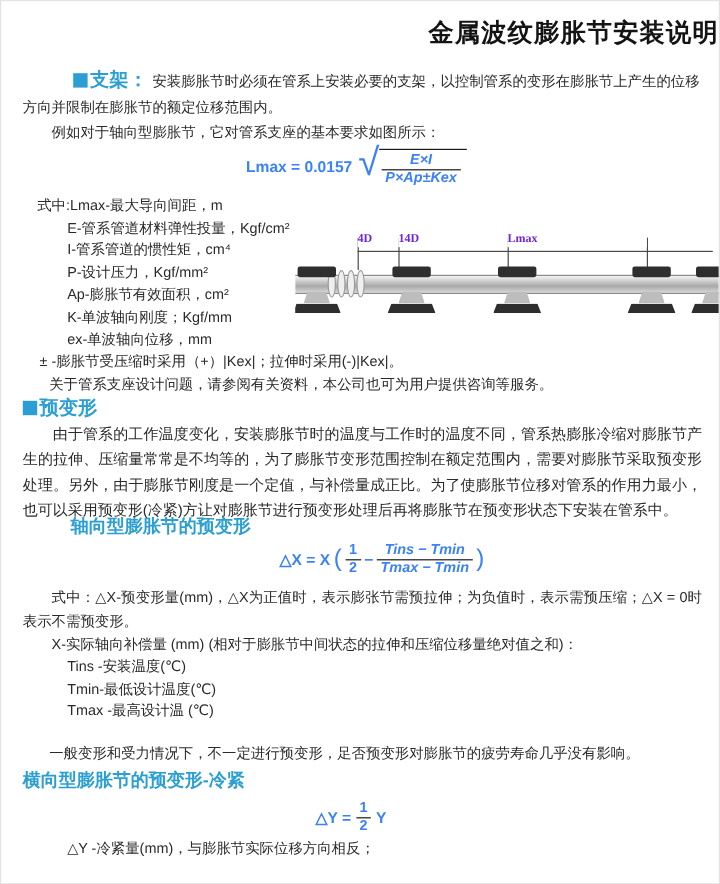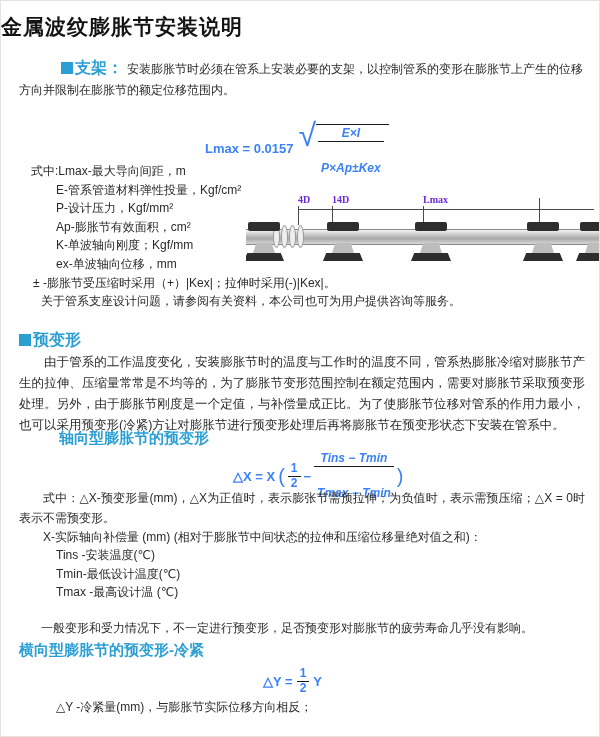--- a/index.html
+++ b/index.html
@@ -1,39 +1,39 @@
 <!DOCTYPE html>
 <html><head>
 <meta charset="utf-8">
 <style>
   html,body{margin:0;padding:0;background:#fff;}
   #page{position:relative;width:598px;height:735px;background:#fff;border:1px solid #e3e3e3;
         font-family:"Liberation Sans","DejaVu Sans",sans-serif;color:#2a2a2a;overflow:hidden;}
   .abs{position:absolute;}
   
-  .title{top:12px;left:0;width:100%;text-align:left;font-size:21px;font-weight:bold;color:#141414;letter-spacing:1px;font-family:Liberation Mono, monospace;}
+  .title{top:12px;left:0;width:100%;text-align:right;font-size:21px;font-weight:bold;color:#141414;letter-spacing:1px;font-family:Liberation Mono, monospace;}
   
   .sq{display:inline-block;width:12px;height:12px;background:var(--accent);margin-right:2px;vertical-align:-1px;}
   .sec-head{font-size:16px;font-weight:bold;color:var(--accent);margin-right:4px;}
   
   .para{font-size:12px;line-height:21px;text-align:justify;color:#2a2a2a;}
   .p-support{top:56px;left:18px;right:16px;text-indent:42px;}
   .p-support .sec-head{text-indent:0;}
   .p-example{top:99px;left:18px;right:16px;text-indent:24px;}
   
   .formula{font-family:Liberation Sans, sans-serif;font-weight:bold;font-size:13px;color:#3b82f6;white-space:nowrap;}
   .f-lmax{top:121px;left:204px;display:flex;align-items:center;}
   .f-lmax .lhs{margin-right:5px;}
   .sqrt-wrap{display:inline-flex;align-items:flex-start;}
   .sqrt-sign{font-size:32px;line-height:1;font-weight:400;transform:translateY(-3px);}
   .radicand{border-top:1.5px solid #1a1a1a;padding:2px 5px 0 2px;margin-top:2px;display:inline-block;}
   .frac{display:inline-flex;flex-direction:column;text-align:center;vertical-align:middle;line-height:1.15;font-size:12px;}
   .frac .num{border-bottom:1px solid #1a1a1a;padding:0 3px;}
   .frac .den{padding:0 3px;}
-  .frac.it{font-style:italic;gap:20px;}
+  .frac.it{font-style:italic;}
   .bigp{font-size:20px;font-weight:400;vertical-align:-2px;}
   .f-deltax{top:451px;left:232px;display:flex;align-items:center;gap:3px;}
   .f-deltay{top:666px;left:262px;display:flex;align-items:center;gap:4px;}
   
   .defs{top:161px;left:30px;font-size:12px;line-height:18.6px;color:#2a2a2a;}
   .defs .ind{margin-left:25px;}
   .defs .pm{margin-left:2px;}
   .defs .closing{margin-left:10px;}
   
   .diagram{top:192px;left:245px;width:353px;height:102px;overflow:hidden;}
@@ -66,37 +66,39 @@
 <body>
 
 <div id="page" style="--accent:#2b9fd3;">
 
   <div class="abs title">金属波纹膨胀节安装说明</div>
 
   <div class="abs para p-support">
     <span class="sec-head"><span class="sq"></span><span>支架：</span></span><span>安装膨胀节时必须在管系上安装必要的支架，以控制管系的变形在膨胀节上产生的位移方向并限制在膨胀节的额定位移范围内。</span>
   </div>
 
+  <div class="abs para p-example">例如对于轴向型膨胀节，它对管系支座的基本要求如图所示：</div>
 
   <div class="abs formula f-lmax">
     <span class="lhs">Lmax = 0.0157</span>
     <span class="sqrt-wrap">
       <span class="sqrt-sign">√</span>
         <span class="radicand">
         <span class="frac it">
           <span class="num">E×I</span>
           <span class="den">P×Ap±Kex</span>
         </span>
       </span>
     </span>
   </div>
 
   <div class="abs defs">
     <div>式中:Lmax-最大导向间距，m</div>
     <div class="ind">E-管系管道材料弹性投量，Kgf/cm²</div>
+    <div class="ind">I-管系管道的惯性矩，cm⁴</div>
     <div class="ind">P-设计压力，Kgf/mm²</div>
     <div class="ind">Ap-膨胀节有效面积，cm²</div>
     <div class="ind">K-单波轴向刚度；Kgf/mm</div>
     <div class="ind">ex-单波轴向位移，mm</div>
     <div class="pm">± -膨胀节受压缩时采用（+）|Kex|；拉伸时采用(-)|Kex|。</div>
     <div class="closing">关于管系支座设计问题，请参阅有关资料，本公司也可为用户提供咨询等服务。</div>
   </div>
 
   <div class="abs diagram">
     <div class="dim-line"></div>

